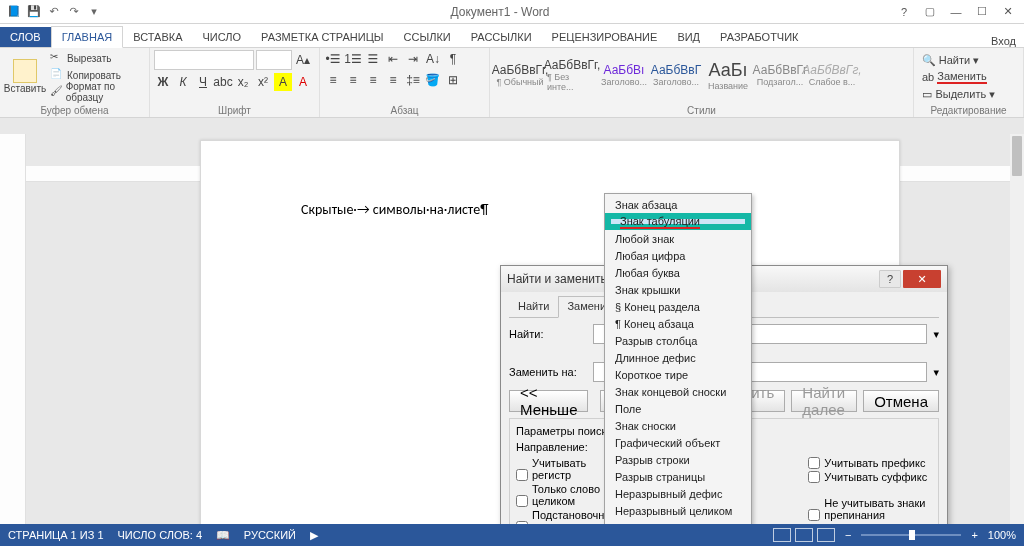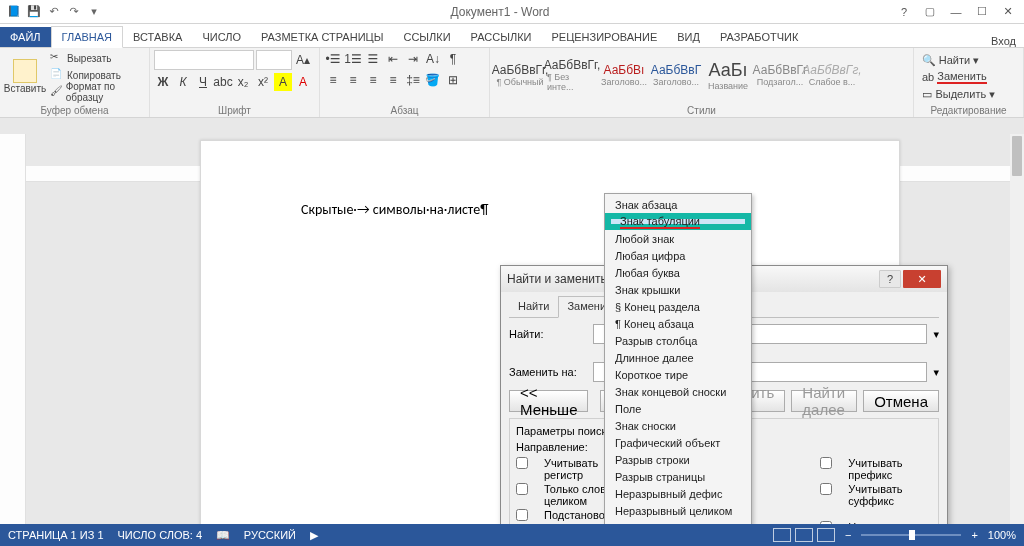--- a/index.html
+++ b/index.html
@@ -60,21 +60,21 @@
 .dlg-tab.active { background: #f0f0f0; border: 1px solid #bfbfbf; border-bottom: 1px solid #f0f0f0; margin-bottom: -1px; }
 .dlg-row { display: flex; align-items: center; gap: 6px; margin-bottom: 4px; font-size: 11px;}
 .dlg-row label { width: 78px; }
 .dlg-input { flex:1; height: 20px; border: 1px solid #ababab; background: #fff; }
 .dlg-buttons { display: flex; gap: 6px; margin-top: 8px; }
 .dlg-btn { height: 22px; padding: 0 10px; border: 1px solid #acacac; background: linear-gradient(#fff,#e4e4e4); font-size: 15px; display:flex; align-items:center;}
 .dlg-btn.disabled { color: #9a9a9a; }
 .fieldset { border: 1px solid #d0d0d0; padding: 6px; margin-top: 6px; font-size: 11px; }
 .field-row { display:flex; gap:40px; }
 .field-col { display:flex; flex-direction:column; gap:2px; }
-.chk { display:flex; align-items:flex-start; gap:16px; }
+.chk { display:flex; align-items:flex-end; gap:4px; }
 .chk input { width:12px; height:12px; }
 
 
 .dropdown { position:absolute; top: 75px; left: 604px; width: 148px; background: #f4f4f4; border: 1px solid #a3a3a3; box-shadow: 2px 2px 4px rgba(0,0,0,.2); padding: 2px 0; z-index: 100; }
 .dd-item { padding: 2px 10px; font-size: 11px; color: #222; height: 17px; display:flex; align-items:center; white-space:nowrap;}
 .dd-item.hover { background: #cde6f7; border: 6px solid #14b8a6; padding: 1px 9px;}
 .dd-item.hover .underline-red { display:inline-block; }
 
 
 .statusbar { height: 22px; background: #2b579a; color: #fff; display: flex; align-items: center; font-size: 11px; padding: 0 8px; gap: 14px; position: absolute; bottom: 0; left: 0; right: 0; }
@@ -99,21 +99,21 @@
   <div class="win-controls">
     <span class="wc">?</span>
     <span class="wc">▢</span>
     <span class="wc">—</span>
     <span class="wc">☐</span>
     <span class="wc">✕</span>
   </div>
 </div>
 
 <div class="ribbon-tabs">
-  <div class="tab file">ФАЙЛ</div>
+  <div class="tab file">СЛОВ</div>
   <div class="tab active">ГЛАВНАЯ</div>
   <div class="tab">ВСТАВКА</div>
   <div class="tab">ЧИСЛО</div>
   <div class="tab">РАЗМЕТКА СТРАНИЦЫ</div>
   <div class="tab">ССЫЛКИ</div>
   <div class="tab">РАССЫЛКИ</div>
   <div class="tab">РЕЦЕНЗИРОВАНИЕ</div>
   <div class="tab">ВИД</div>
   <div class="tab">РАЗРАБОТЧИК</div>
   <div class="tabs-right">Вход</div>
@@ -199,21 +199,21 @@
     <div class="styles-gallery">
       <div class="style-tile">
           <span class="prev">АаБбВвГг,</span>
           <span>¶ Обычный</span>
         </div>
       <div class="style-tile">
           <span class="prev">АаБбВвГг,</span>
           <span>¶ Без инте...</span>
         </div>
       <div class="style-tile">
-          <span class="prev" style="color:#b91c1c">АаБбВı</span>
+          <span class="prev" style="color:#6d28d9">АаБбВı</span>
           <span>Заголово...</span>
         </div>
       <div class="style-tile">
           <span class="prev" style="color:#2b579a">АаБбВвГ</span>
           <span>Заголово...</span>
         </div>
       <div class="style-tile">
           <span class="prev" style="font-size:18px">АаБı</span>
           <span>Название</span>
         </div>
@@ -337,21 +337,21 @@
       <div class="dd-item hover">
         <span class="underline-red">Знак табуляции</span>
       </div>
       <div class="dd-item">Любой знак</div>
       <div class="dd-item">Любая цифра</div>
       <div class="dd-item">Любая буква</div>
       <div class="dd-item">Знак крышки</div>
       <div class="dd-item">§ Конец раздела</div>
       <div class="dd-item">¶ Конец абзаца</div>
       <div class="dd-item">Разрыв столбца</div>
-      <div class="dd-item">Длинное далее</div>
+      <div class="dd-item">Длинное дефис</div>
       <div class="dd-item">Короткое тире</div>
       <div class="dd-item">Знак концевой сноски</div>
       <div class="dd-item">Поле</div>
       <div class="dd-item">Знак сноски</div>
       <div class="dd-item">Графический объект</div>
       <div class="dd-item">Разрыв строки</div>
       <div class="dd-item">Разрыв страницы</div>
       <div class="dd-item">Неразрывный дефис</div>
       <div class="dd-item">Неразрывный целиком</div>
       <div class="dd-item">Мягкий перенос</div>

